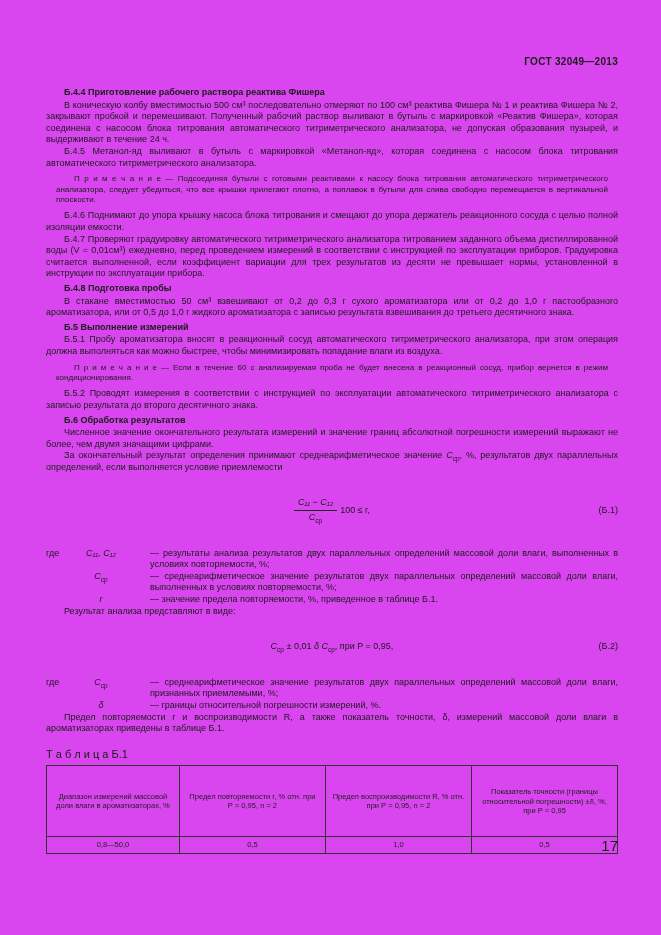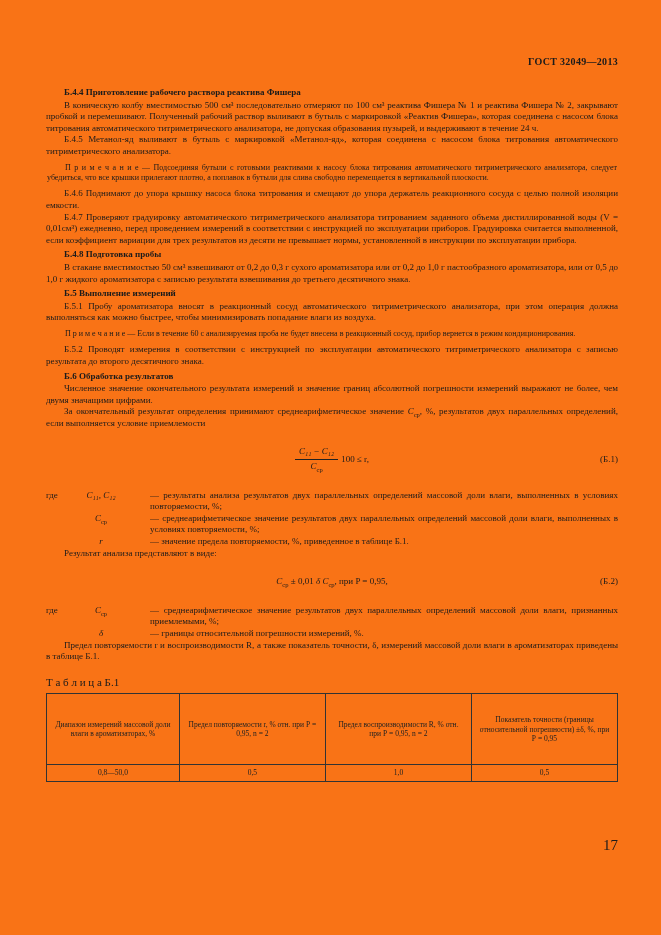--- a/index.html
+++ b/index.html
@@ -1,39 +1,39 @@
 <!DOCTYPE html>
 <html><head>
 <meta charset="utf-8">
 <style>
   html,body { margin:0; padding:0; background:#e8e8e8; }
   .page {
     position:relative; width:661px; height:935px; margin:0 auto;
-    background:#f97316; color:#1b1b1b;
-    font-family:Liberation Serif, serif;
+    background:#d946ef; color:#1b1b1b;
+    font-family:Liberation Sans, sans-serif;
     overflow:hidden;
   }
   .doc-number {
     position:absolute; top:56px; right:43px;
     font-size:10px; font-weight:bold; letter-spacing:0.3px;
   }
   .content {
     position:absolute; top:84px; left:46px; width:572px;
     font-size:9px; line-height:11.6px; text-align:justify;
   }
   .content p { margin:0; }
   p.body, p.h { text-indent:18px; }
   p.h { font-weight:bold; margin-top:3px; margin-bottom:1px; }
-  p.note { font-size:8px; line-height:10.4px; margin:5px 1px; text-indent:18px; }
+  p.note { font-size:8px; line-height:10.4px; margin:5px 10px; text-indent:18px; }
   .var { font-style:italic; }
   sub { font-size:6.5px; line-height:0; }
 
   .formula-row {
     position:relative; display:flex; justify-content:center; align-items:flex-start;
-    margin:17px 0;
+    margin:24px 0;
   }
   .formula { display:flex; align-items:center; gap:3px; }
   .frac { display:inline-flex; flex-direction:column; text-align:center; }
   .frac .num { display:block; border-bottom:1px solid #222; padding:0 4px 1px; }
   .frac .den { display:block; padding-top:1px; }
   .flabel { position:absolute; right:0; top:50%; transform:translateY(-50%); }
 
   .def-row { display:flex; }
   .def-lead { width:26px; flex:none; }
   .def-term { width:58px; flex:none; text-align:center; }

